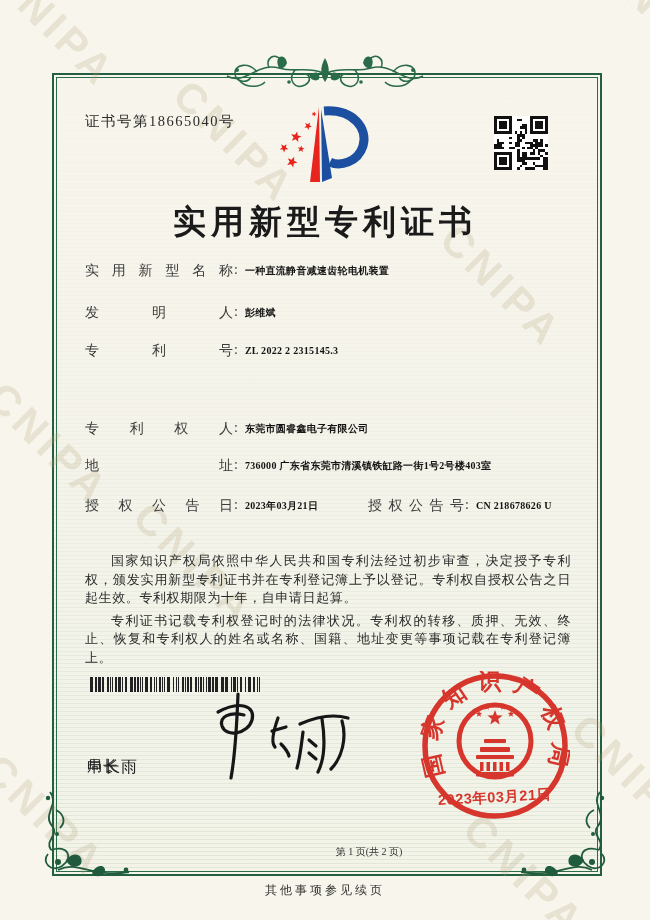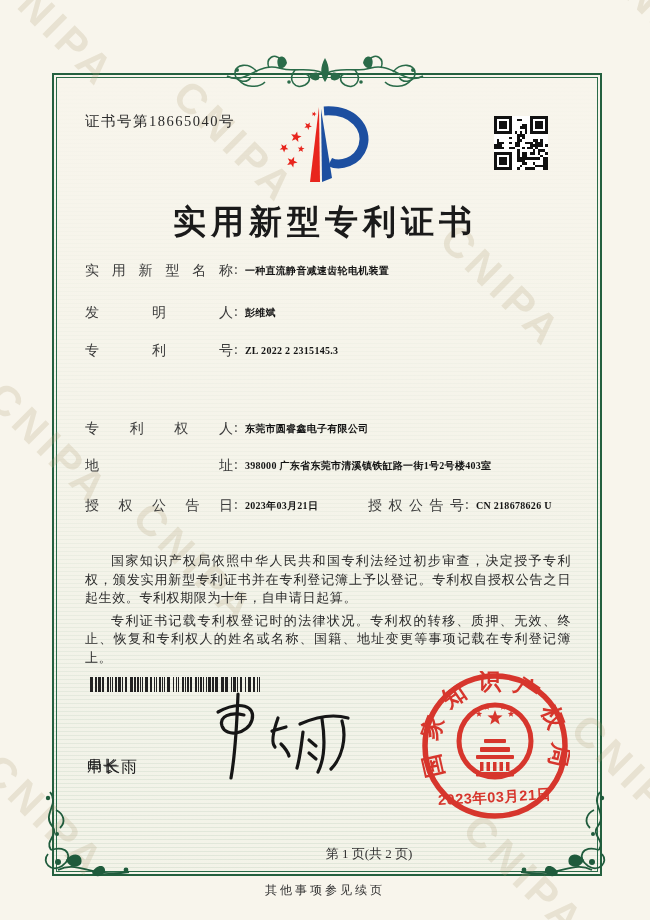--- a/index.html
+++ b/index.html
@@ -57,21 +57,21 @@
              letter-spacing:0.6px;color:#2a2a2a;text-align:justify;margin-top:22px;}
   .body-text p{margin:0 0 4px 0;text-indent:2em;}
 
   .barcode{left:90px;top:677px;width:172px;height:15px;}
   .signer-title{left:87px;top:729px;font-size:15px;color:#222;letter-spacing:1px;margin-top:28px;}
   .signer-name{left:87px;top:757px;font-size:16px;color:#222;letter-spacing:1px;}
   .signature{left:182px;top:688px;width:180px;height:102px;}
   .seal{left:420px;top:671px;width:150px;height:150px;opacity:0.93;}
 
   .page-indicator{left:52px;top:845px;width:546px;text-align:center;
-                  font-size:13px;color:#333;padding-left:44px;}
+                  font-size:10px;color:#333;padding-left:44px;}
   .footer-note{left:0;top:882px;width:650px;text-align:center;
                font-size:12px;letter-spacing:3px;color:#333;}
 </style>
 </head>
 <body>
 
 <div class="page">
 
   <span class="wm wm1">CNIPA</span>
   <span class="wm wm2">CNIPA</span>
@@ -263,21 +263,21 @@
       <div class="field-row" style="top:304px">
         <span class="f-label">发　明　人</span><span class="f-colon">:</span><span class="f-value">彭维斌</span>
       </div>
       <div class="field-row" style="top:342px">
         <span class="f-label">专　利　号</span><span class="f-colon">:</span><span class="f-value">ZL 2022 2 2315145.3</span>
       </div>
       <div class="field-row" style="top:420px">
         <span class="f-label">专　利　权　人</span><span class="f-colon">:</span><span class="f-value">东莞市圆睿鑫电子有限公司</span>
       </div>
       <div class="field-row" style="top:457px">
-        <span class="f-label">地　　　址</span><span class="f-colon">:</span><span class="f-value">398000 广东省东莞市清溪镇铁缸路一街1号2号楼403室</span>
+        <span class="f-label">地　　　址</span><span class="f-colon">:</span><span class="f-value">736000 广东省东莞市清溪镇铁缸路一街1号2号楼403室</span>
       </div>
       <div class="field-row" style="top:497px">
         <span class="f-label">授权公告日</span><span class="f-colon">:</span><span class="f-value">2023年03月21日</span>
         <span class="grant-no">
           <span class="f-label">授权公告号</span><span class="f-colon">:</span><span class="f-value">CN 218678626 U</span>
         </span>
       </div>
     </div>
 
     <div class="abs body-text">

